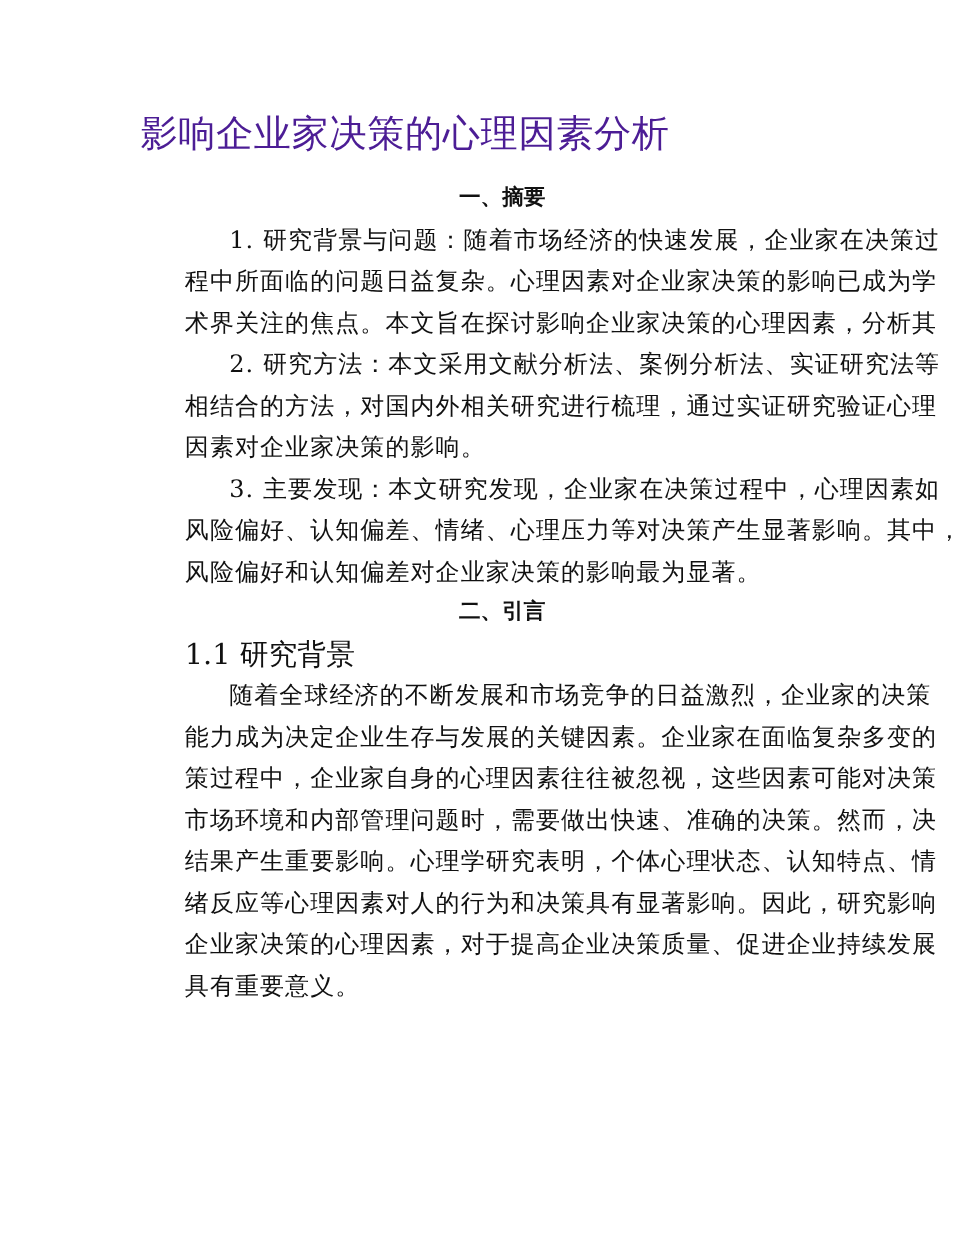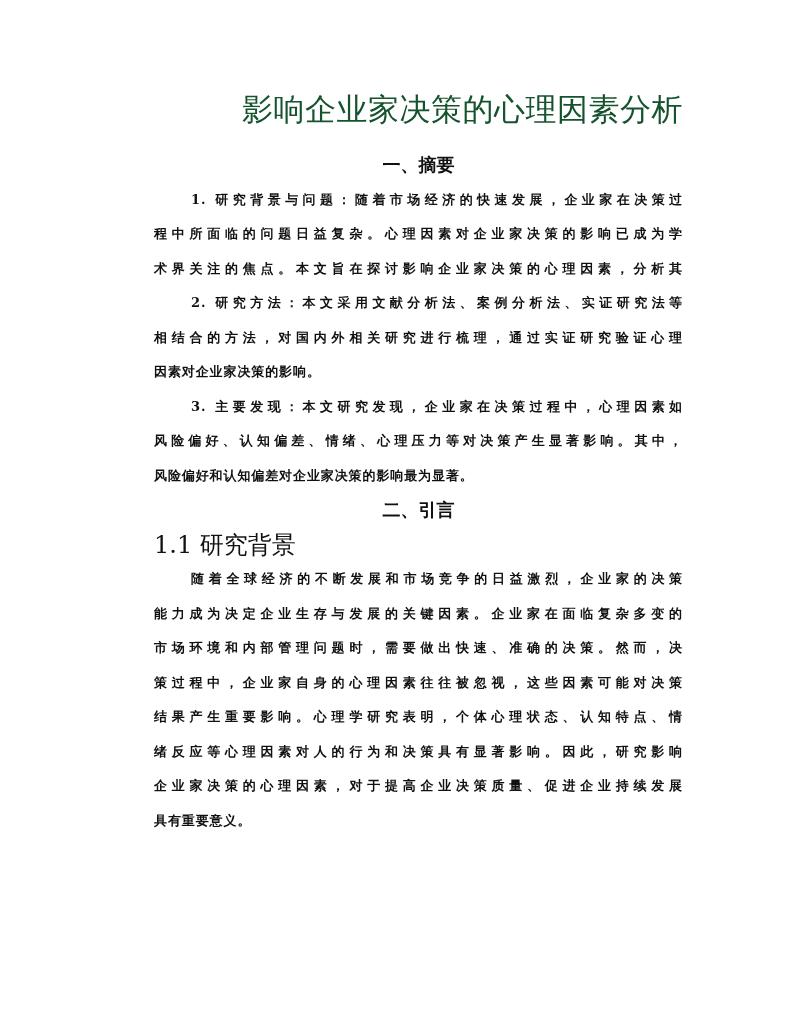--- a/index.html
+++ b/index.html
@@ -15,57 +15,56 @@
       color: #111111;
       font-family: "DejaVu Serif", "Liberation Serif", serif;
     }
     .page {
       position: absolute;
       left: 117px;
       top: 88px;
       width: 566px;
     }
     .title {
-      text-align: right;
-      font-family: Liberation Mono, monospace;
+      text-align: left;
+      font-family: Liberation Sans, sans-serif;
       font-size: 31px;
       font-weight: normal;
       letter-spacing: 0.5px;
       margin: 0 0 12px 0;
       height: 48px;
       line-height: 48px;
-      color: #14532d;
+      color: #4c1d95;
     }
     .h1 {
       font-family: "DejaVu Sans", "Liberation Sans", sans-serif;
       font-size: 18px;
       font-weight: bold;
       line-height: 34.5px;
       height: 34.5px;
       padding-left: 37px;
       margin: 0;
       text-align: center;
     }
     .h2 {
       font-size: 24px;
       line-height: 34.5px;
       height: 34.5px;
       padding-left: 37px;
       margin: 0;
     }
     .para {
-      font-size: 13px;
+      font-size: 20px;
       line-height: 34.5px;
       text-indent: 37px;
       text-align: justify;
       text-align-last: left;
       margin: 0;
       letter-spacing: 0.9px;
       word-break: break-all;
-      font-weight: bold;
     }
     .line {
       display: block;
       white-space: nowrap;
       text-align: justify;
       text-align-last: justify;
     }
     .line.last {
       text-align-last: left;
     }
@@ -102,21 +101,21 @@
 
   </div>
 
   <div>
     <div class="h1">二、引言</div>
     <div class="h2">1.1 研究背景</div>
 
     <div class="para">
       <span class="line first">随着全球经济的不断发展和市场竞争的日益激烈，企业家的决策</span>
       <span class="line">能力成为决定企业生存与发展的关键因素。企业家在面临复杂多变的</span>
+      <span class="line">策过程中，企业家自身的心理因素往往被忽视，这些因素可能对决策</span>
       <span class="line">市场环境和内部管理问题时，需要做出快速、准确的决策。然而，决</span>
-      <span class="line">策过程中，企业家自身的心理因素往往被忽视，这些因素可能对决策</span>
       <span class="line">结果产生重要影响。心理学研究表明，个体心理状态、认知特点、情</span>
       <span class="line">绪反应等心理因素对人的行为和决策具有显著影响。因此，研究影响</span>
       <span class="line">企业家决策的心理因素，对于提高企业决策质量、促进企业持续发展</span>
       <span class="line last">具有重要意义。</span>
     </div>
   </div>
 </div>
 
 </body></html>

